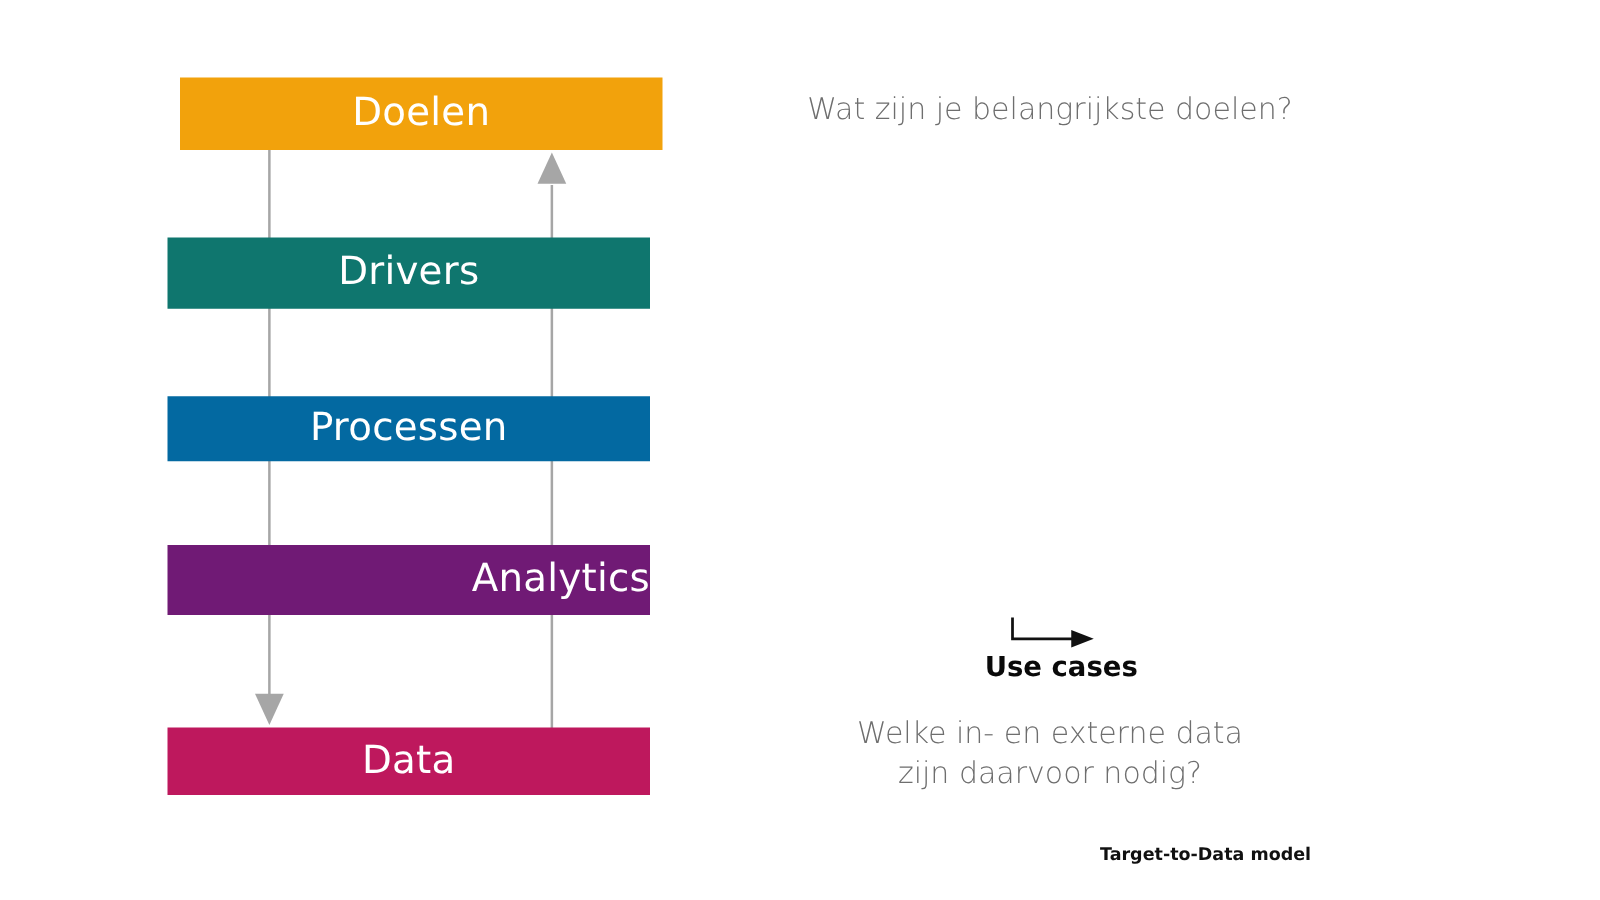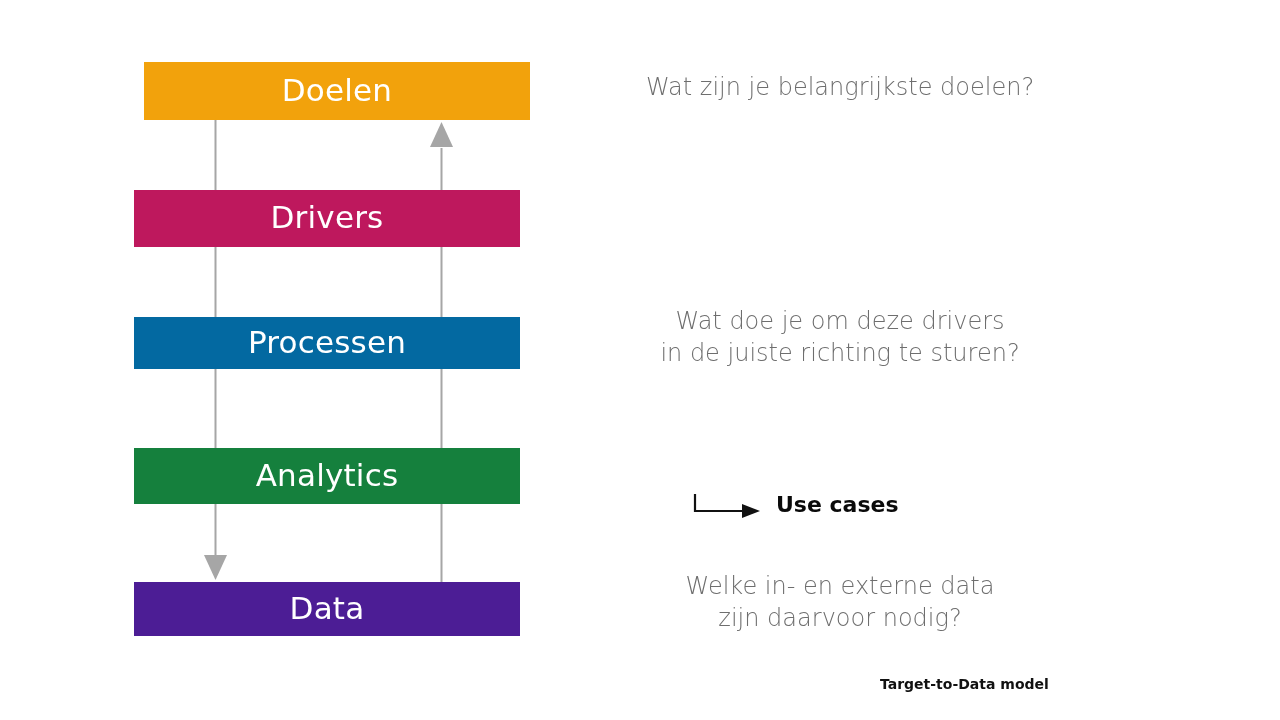--- a/index.html
+++ b/index.html
@@ -45,24 +45,24 @@
     white-space: nowrap;
   }
   .stage-box .stage-label {
     color: #ffffff;
     font-size: 31px;
     line-height: 1;
     transform: translateY(-1px);
   }
 
   .box-doelen    { left: 144px; top: 62px;  width: 386px; height: 58px; background: #F2A20C; }
-  .box-drivers   { left: 134px; top: 190px; width: 386px; height: 57px; background: #be185d; align-items: center; }
+  .box-drivers   { left: 134px; top: 190px; width: 386px; height: 57px; background: #0f766e; align-items: center; }
   .box-processen { left: 134px; top: 317px; width: 386px; height: 52px; background: #0369a1; }
-  .box-analytics { left: 134px; top: 448px; width: 386px; height: 56px; background: #15803d; }
-  .box-data      { left: 134px; top: 582px; width: 386px; height: 54px; background: #4c1d95; }
+  .box-analytics { left: 134px; top: 436px; width: 386px; height: 56px; background: #701a75; justify-content: flex-end; }
+  .box-data      { left: 134px; top: 582px; width: 386px; height: 54px; background: #be185d; }
 
   
   .question {
     position: absolute;
     color: #6E6E6E;
     font-size: 24px;
     line-height: 1.33;
     text-align: center;
     font-weight: 300;
     white-space: pre-line;
@@ -74,20 +74,22 @@
   .q-data      { left: 560px; top: 571px; width: 560px; }
 
   
   .usecase-row {
     position: absolute;
     left: 692px;
     top: 492px;
     width: 300px;
     height: 34px;
     display: flex;
+    align-items: center;
+    flex-direction: column;
   }
   .usecase-arrow {
     width: 70px;
     height: 30px;
     flex: 0 0 auto;
   }
   .usecase-label {
     font-size: 22px;
     font-weight: bold;
     color: #0a0a0a;
@@ -138,22 +140,20 @@
     <span class="stage-label">Analytics</span>
   </div>
 
   <div class="stage-box box-data">
     <span class="stage-label">Data</span>
   </div>
 
   <div class="question q-doelen">Wat zijn je belangrijkste doelen?</div>
 
 
-  <div class="question q-processen">Wat doe je om deze drivers
-in de juiste richting te sturen?</div>
 
 
   <div class="question q-data">Welke in- en externe data
 zijn daarvoor nodig?</div>
 
   <div class="usecase-row">
     <svg class="usecase-arrow" viewBox="0 0 70 30" aria-hidden="true">
       <path d="M3 2 L3 19 L52 19" stroke="#111111" stroke-width="2.2" fill="none"></path>
       <polygon points="50,12 68,19 50,26" fill="#111111"></polygon>
     </svg>

